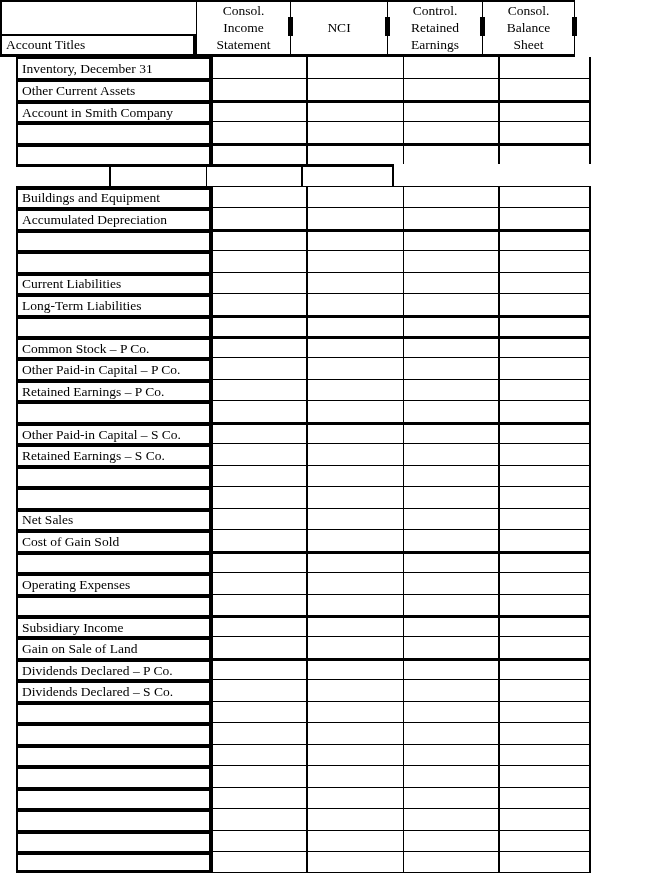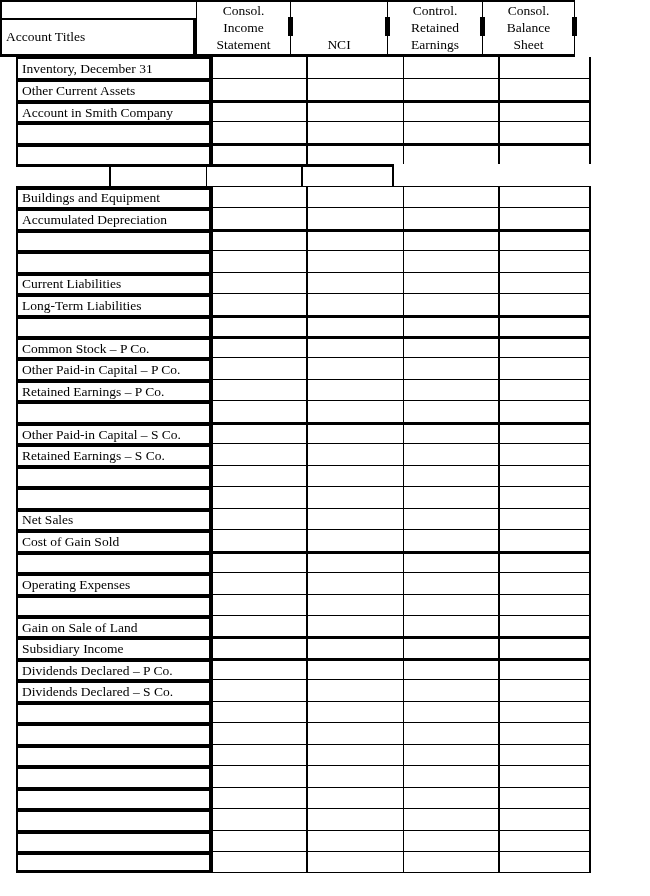--- a/index.html
+++ b/index.html
@@ -46,35 +46,35 @@
     border-left: 2px solid #000;
     display: flex;
     flex-direction: column;
   }
   .label-h-top {
     flex: 1;
     box-sizing: border-box;
     border-right: 1.5px solid #000;
   }
   .label-h-bottom {
-    height: 36px;
+    height: 20px;
     box-sizing: border-box;
     border-top: 2px solid #000;
     border-right: 4.5px solid #000;
     display: flex;
     align-items: center;
     padding-left: 4px;
     font-size: 13.5px;
     line-height: 14px;
     white-space: nowrap;
   }
   .dh {
     box-sizing: border-box;
     display: flex;
-    align-items: flex-end;
+    align-items: center;
     justify-content: center;
     text-align: center;
     font-size: 13.5px;
     line-height: 17px;
     padding-bottom: 1px;
   }
   .htxt { white-space: pre-line; }
   .hc2 { width: 93px; }
   .hc3 { width: 97px; border-left: 1.5px solid #000; }
   .hc4 { width: 95px; border-left: 1.5px solid #000; }
@@ -392,32 +392,32 @@
   </div>
         <div class="row">
     <div class="lab">
       <span class="lab-text"></span>
     </div>
     <div class="cell c2"></div>
     <div class="cell c3"></div>
     <div class="cell c4"></div>
     <div class="cell c5"></div>
   </div>
+        <div class="row tk">
+    <div class="lab">
+      <span class="lab-text">Subsidiary Income</span>
+    </div>
+    <div class="cell c2"></div>
+    <div class="cell c3"></div>
+    <div class="cell c4"></div>
+    <div class="cell c5"></div>
+  </div>
         <div class="row">
     <div class="lab">
       <span class="lab-text">Gain on Sale of Land</span>
-    </div>
-    <div class="cell c2"></div>
-    <div class="cell c3"></div>
-    <div class="cell c4"></div>
-    <div class="cell c5"></div>
-  </div>
-        <div class="row tk">
-    <div class="lab">
-      <span class="lab-text">Subsidiary Income</span>
     </div>
     <div class="cell c2"></div>
     <div class="cell c3"></div>
     <div class="cell c4"></div>
     <div class="cell c5"></div>
   </div>
         <div class="row tk">
     <div class="lab">
       <span class="lab-text">Dividends Declared – P Co.</span>
     </div>

